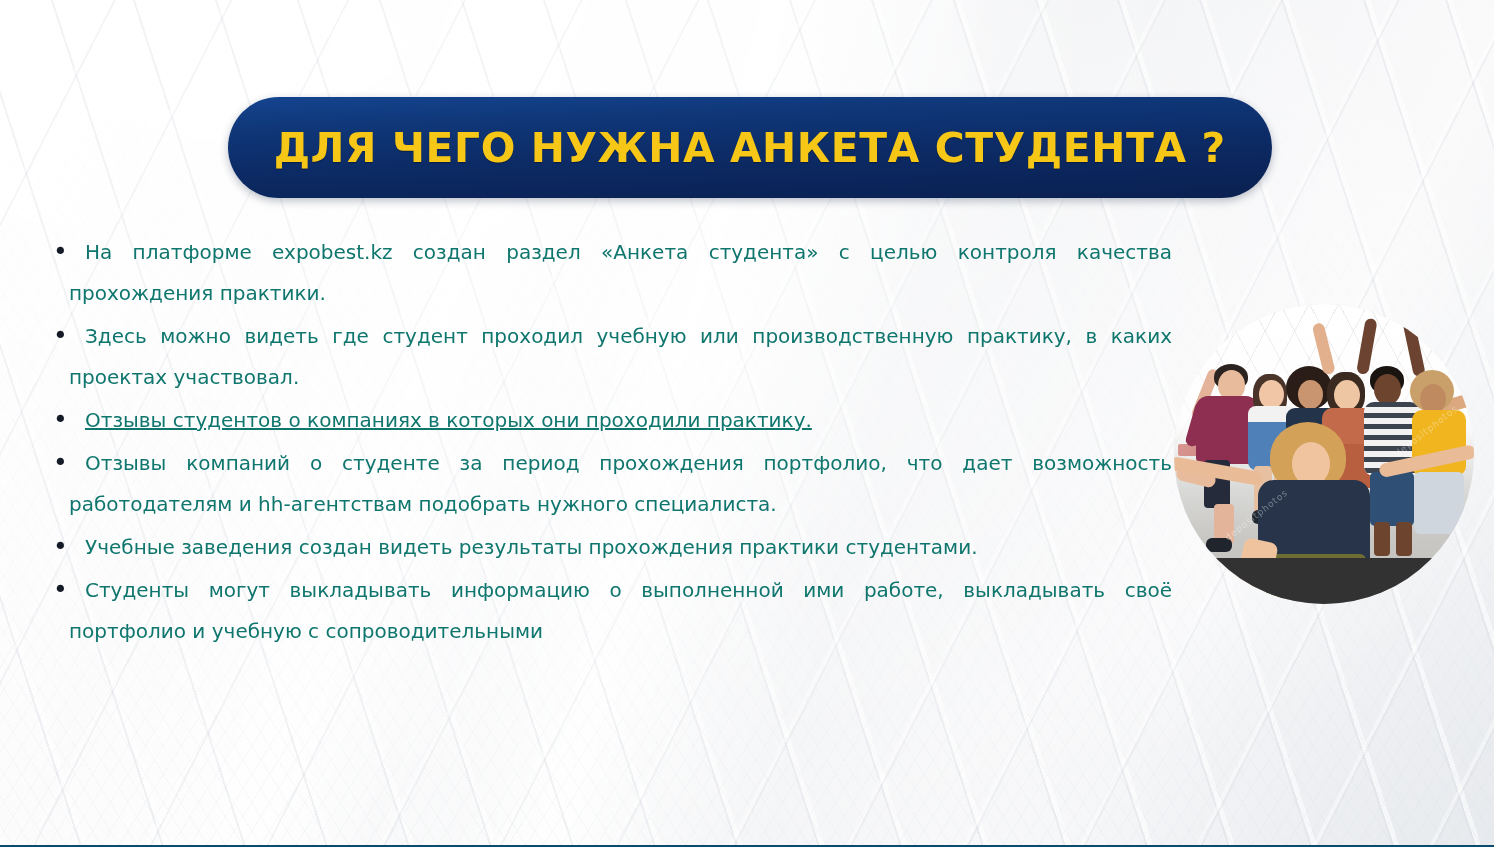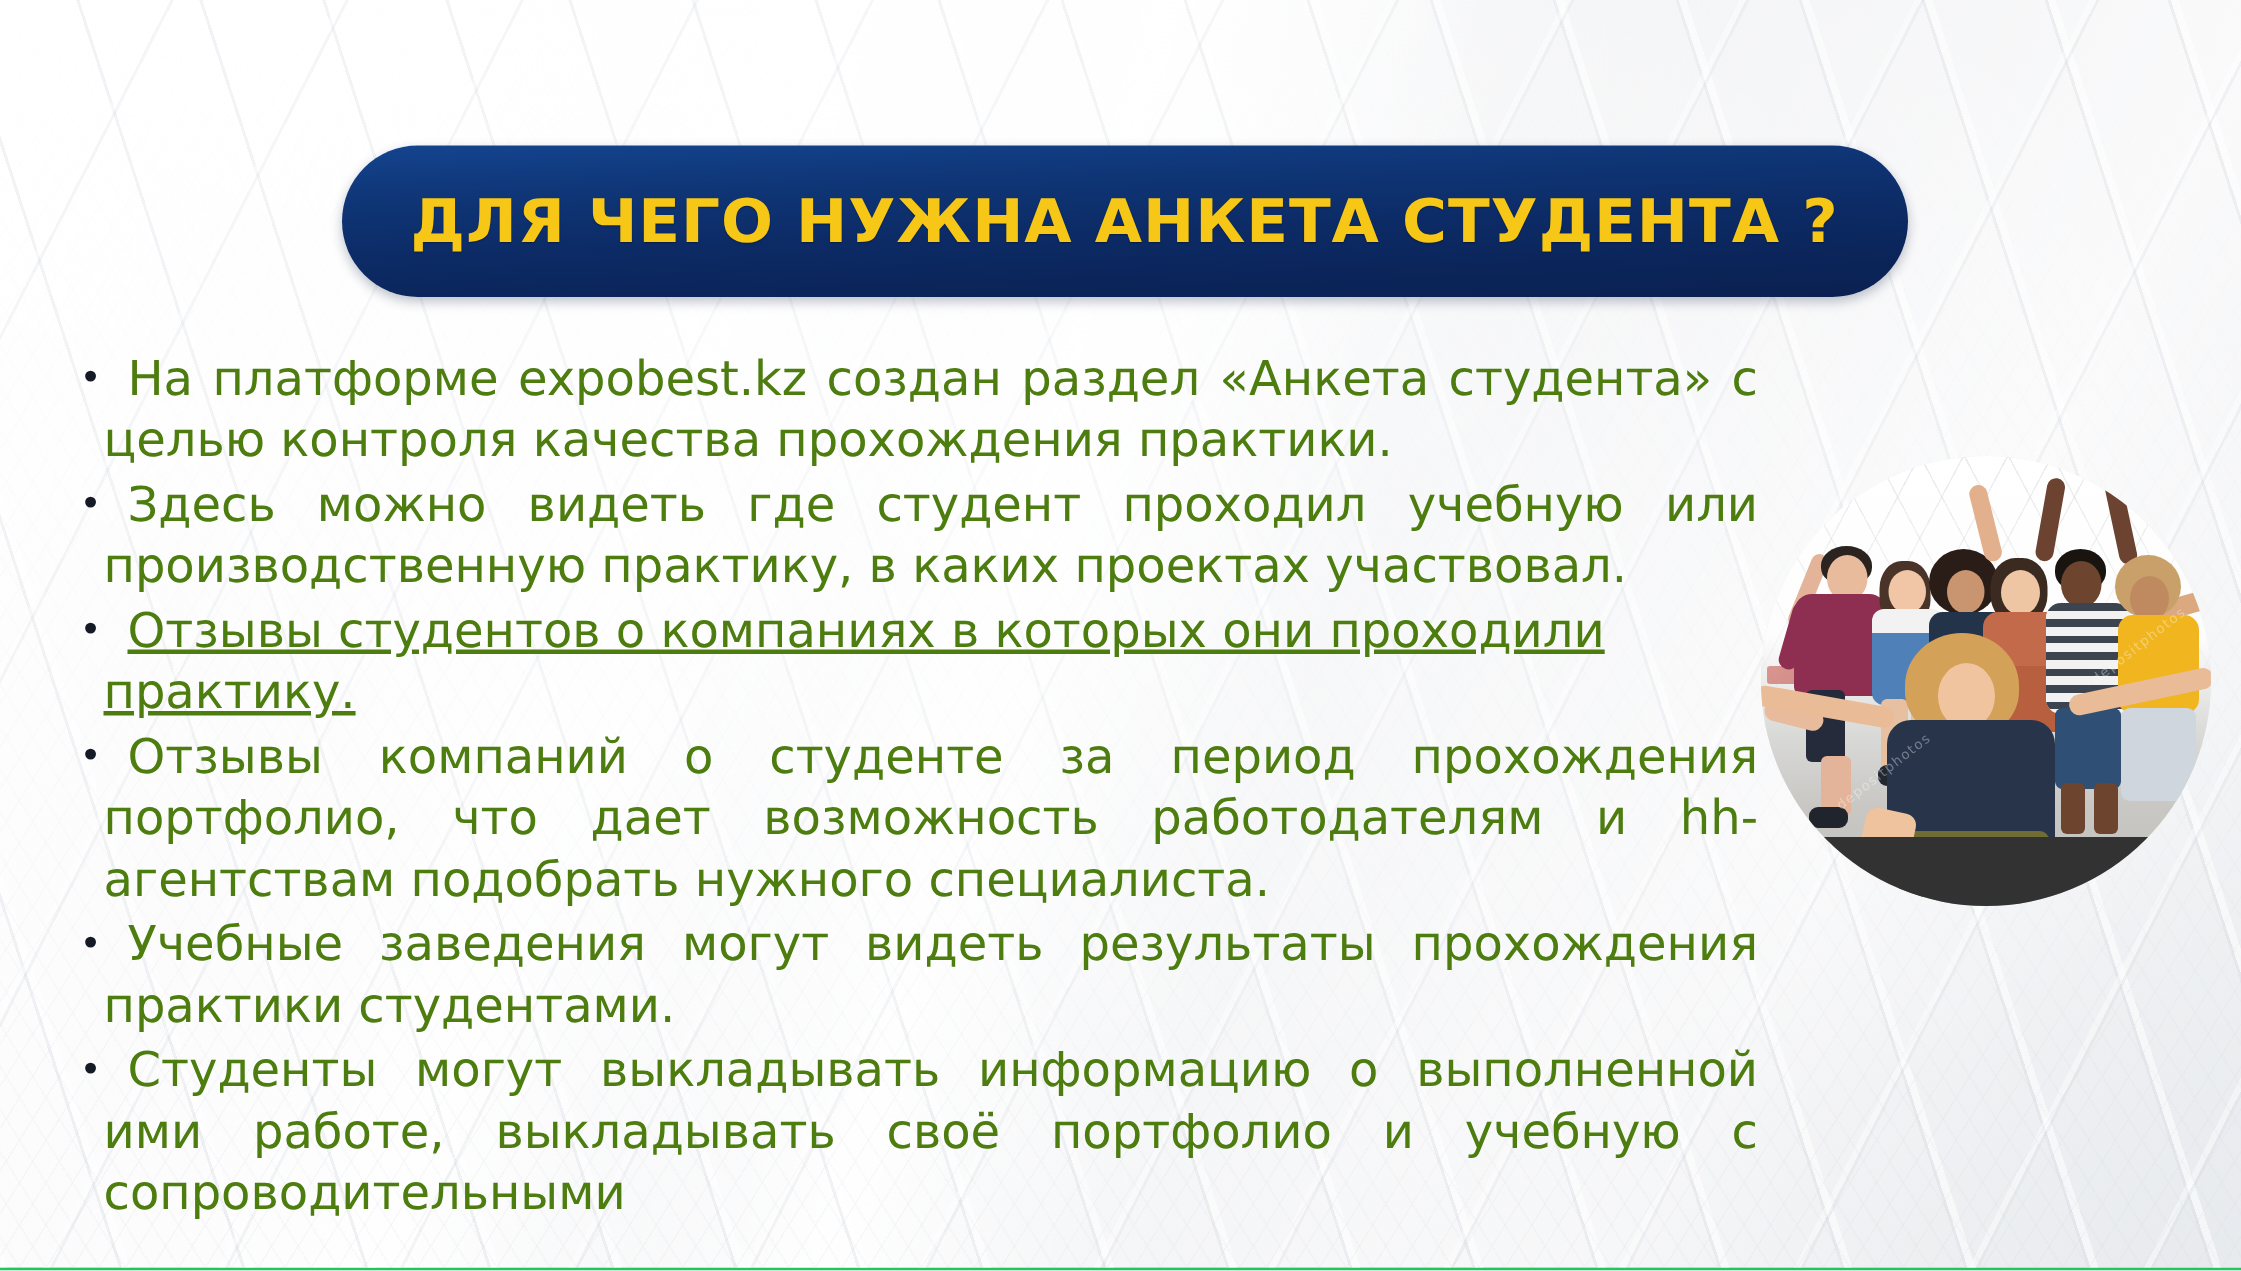--- a/index.html
+++ b/index.html
@@ -9,21 +9,21 @@
     background: #ffffff;
   }
   .slide {
     position: relative;
     width: 1494px;
     height: 847px;
     overflow: hidden;
     background: #f4f5f7;
     font-family: "DejaVu Sans", sans-serif;
     box-sizing: border-box;
-    border-bottom: 2px solid #22c55e;
+    border-bottom: 2px solid #0c4a6e;
   }
 
   
   .bg-base {
     position: absolute;
     inset: 0;
     background:
       linear-gradient(118deg, #ffffff 0%, #fbfbfc 28%, #f2f3f5 55%, #fafafb 78%, #eef0f2 100%);
   }
   .bg-layer {
@@ -127,23 +127,23 @@
     width: 22px;
     font-size: 25px;
     line-height: 40px;
     color: #141a26;
     text-align: left;
     padding-left: 6px;
     box-sizing: border-box;
   }
   .bullet-text {
     flex: 1 1 auto;
-    color: #4d7c0f;
+    color: #0f766e;
     font-family: "DejaVu Sans", sans-serif;
-    font-size: 32px;
+    font-size: 20px;
     line-height: 41px;
     text-align: justify;
     text-justify: inter-word;
     text-indent: 16px;
     hyphens: none;
   }
   .bullet-text.nojustify {
     text-align: left;
     text-decoration: underline;
   }
@@ -259,21 +259,21 @@
       <span class="bullet-text nojustify">Отзывы студентов о компаниях в которых они проходили практику.</span>
     </div>
 
     <div class="bullet-row">
       <span class="bullet-dot">•</span>
       <span class="bullet-text">Отзывы компаний о студенте за период прохождения портфолио, что дает возможность работодателям и hh-агентствам подобрать нужного специалиста.</span>
     </div>
 
     <div class="bullet-row">
       <span class="bullet-dot">•</span>
-      <span class="bullet-text">Учебные заведения могут видеть результаты прохождения практики студентами.</span>
+      <span class="bullet-text">Учебные заведения создан видеть результаты прохождения практики студентами.</span>
     </div>
 
     <div class="bullet-row">
       <span class="bullet-dot">•</span>
       <span class="bullet-text">Студенты могут выкладывать информацию о выполненной ими работе, выкладывать своё портфолио и учебную с сопроводительными</span>
     </div>
 
   </div>
 
   <div class="photo-circle">

